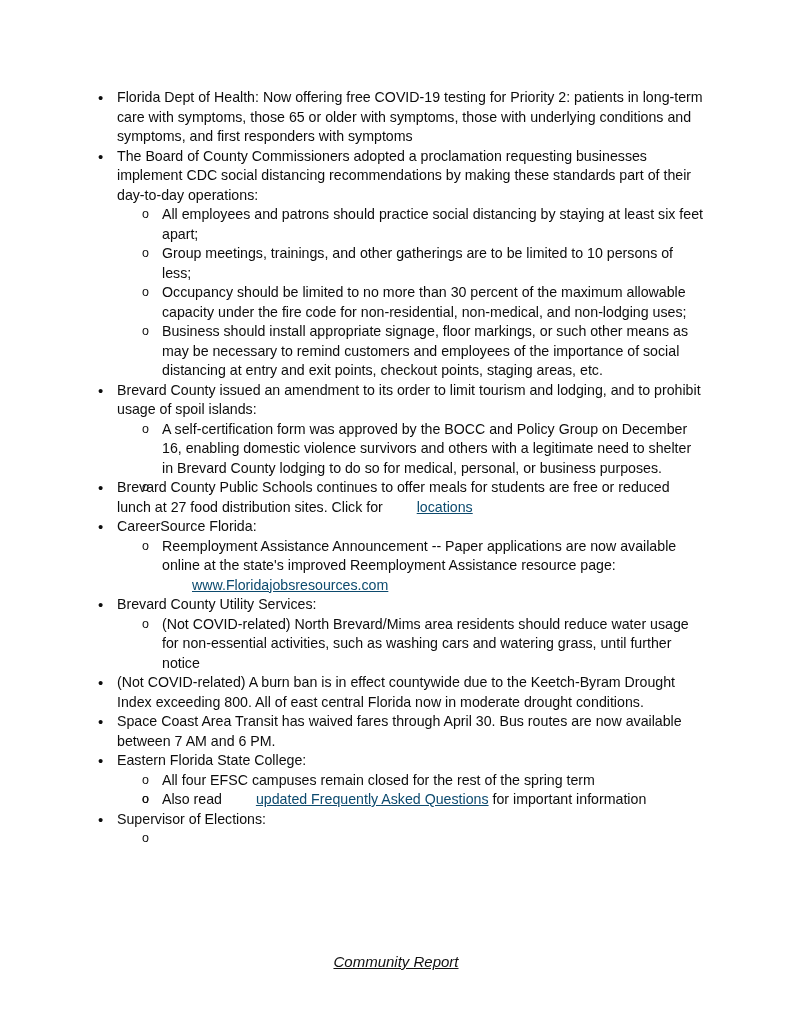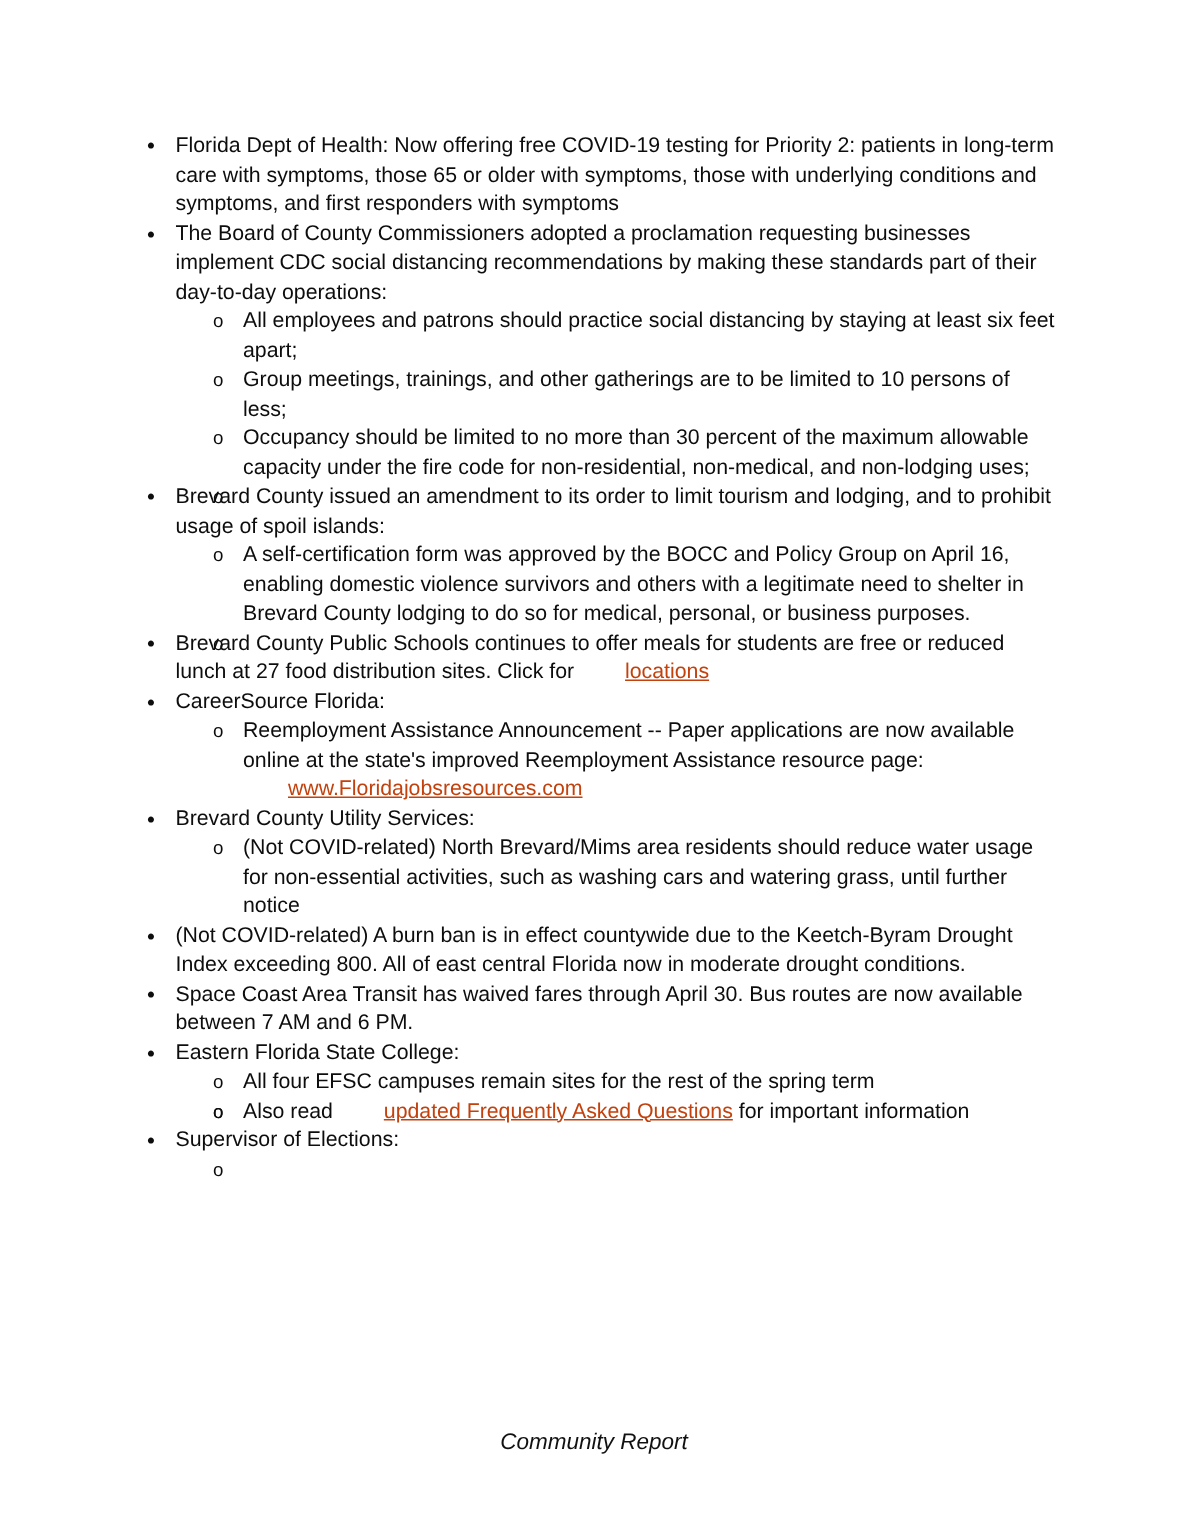--- a/index.html
+++ b/index.html
@@ -62,64 +62,65 @@
   ul.lvl2 > li > .b2 {
     position: absolute;
     left: 1px;
     top: 0;
     font-size: 12.5px;
     line-height: 19.5px;
     color: #0d0d0d;
   }
   .txt { display: inline; }
   a.doclink {
-    color: #c2410c;
+    color: #0c4a6e;
     text-decoration: underline;
     padding-left: 30px;
   }
   .footer {
     position: absolute;
     left: 0;
     top: 953px;
     width: 792px;
     text-align: center;
     font-family: "Liberation Sans", sans-serif;
     font-style: italic;
     font-size: 15px;
     color: #111111;
+    text-decoration: underline;
   }
 </style>
 </head>
 <body>
 
 <div class="page">
   <div class="content">
     <ul class="lvl1" id="bullet-root">
         <li><span class="b1">•</span><span class="txt">Florida Dept of Health: Now offering free COVID-19 testing for Priority 2: patients in long-term care with symptoms, those 65 or older with symptoms, those with underlying conditions and symptoms, and first responders with symptoms</span></li>
         <li><span class="b1">•</span><span class="txt">The Board of County Commissioners adopted a proclamation requesting businesses implement CDC social distancing recommendations by making these standards part of their day-to-day operations:</span><ul class="lvl2">
             <li><span class="b2">o</span><span class="txt">All employees and patrons should practice social distancing by staying at least six feet apart;</span></li>
             <li><span class="b2">o</span><span class="txt">Group meetings, trainings, and other gatherings are to be limited to 10 persons of less;</span></li>
             <li><span class="b2">o</span><span class="txt">Occupancy should be limited to no more than 30 percent of the maximum allowable capacity under the fire code for non-residential, non-medical, and non-lodging uses;</span></li>
-            <li><span class="b2">o</span></li>
+            <li><span class="b2">o</span><span class="txt">Business should install appropriate signage, floor markings, or such other means as may be necessary to remind customers and employees of the importance of social distancing at entry and exit points, checkout points, staging areas, etc.</span></li>
           </ul></li>
         <li><span class="b1">•</span><span class="txt">Brevard County issued an amendment to its order to limit tourism and lodging, and to prohibit usage of spoil islands:</span><ul class="lvl2">
-            <li><span class="b2">o</span><span class="txt">A self-certification form was approved by the BOCC and Policy Group on April 16, enabling domestic violence survivors and others with a legitimate need to shelter in Brevard County lodging to do so for medical, personal, or business purposes.</span></li>
+            <li><span class="b2">o</span><span class="txt">A self-certification form was approved by the BOCC and Policy Group on December 16, enabling domestic violence survivors and others with a legitimate need to shelter in Brevard County lodging to do so for medical, personal, or business purposes.</span></li>
             <li><span class="b2">o</span></li>
           </ul></li>
         <li><span class="b1">•</span><span class="txt">Brevard County Public Schools continues to offer meals for students are free or reduced lunch at 27 food distribution sites. Click for <a class="doclink" href="#">locations</a></span></li>
         <li><span class="b1">•</span><span class="txt">CareerSource Florida:</span><ul class="lvl2">
             <li><span class="b2">o</span><span class="txt">Reemployment Assistance Announcement -- Paper applications are now available online at the state's improved Reemployment Assistance resource page: <a class="doclink" href="#">www.Floridajobsresources.com</a></span></li>
           </ul></li>
         <li><span class="b1">•</span><span class="txt">Brevard County Utility Services:</span><ul class="lvl2">
             <li><span class="b2">o</span><span class="txt">(Not COVID-related) North Brevard/Mims area residents should reduce water usage for non-essential activities, such as washing cars and watering grass, until further notice</span></li>
           </ul></li>
         <li><span class="b1">•</span><span class="txt">(Not COVID-related) A burn ban is in effect countywide due to the Keetch-Byram Drought Index exceeding 800. All of east central Florida now in moderate drought conditions.</span></li>
         <li><span class="b1">•</span><span class="txt">Space Coast Area Transit has waived fares through April 30. Bus routes are now available between 7 AM and 6 PM.</span></li>
         <li><span class="b1">•</span><span class="txt">Eastern Florida State College:</span><ul class="lvl2">
-            <li><span class="b2">o</span><span class="txt">All four EFSC campuses remain sites for the rest of the spring term</span></li>
+            <li><span class="b2">o</span><span class="txt">All four EFSC campuses remain closed for the rest of the spring term</span></li>
             <li><span class="b2">o</span></li>
             <li><span class="b2">o</span><span class="txt">Also read <a class="doclink" href="#">updated Frequently Asked Questions</a> for important information</span></li>
           </ul></li>
         <li><span class="b1">•</span><span class="txt">Supervisor of Elections:</span><ul class="lvl2">
             <li><span class="b2">o</span></li>
           </ul></li>
       </ul>
   </div>
   <div class="footer">Community Report</div>
 </div>

